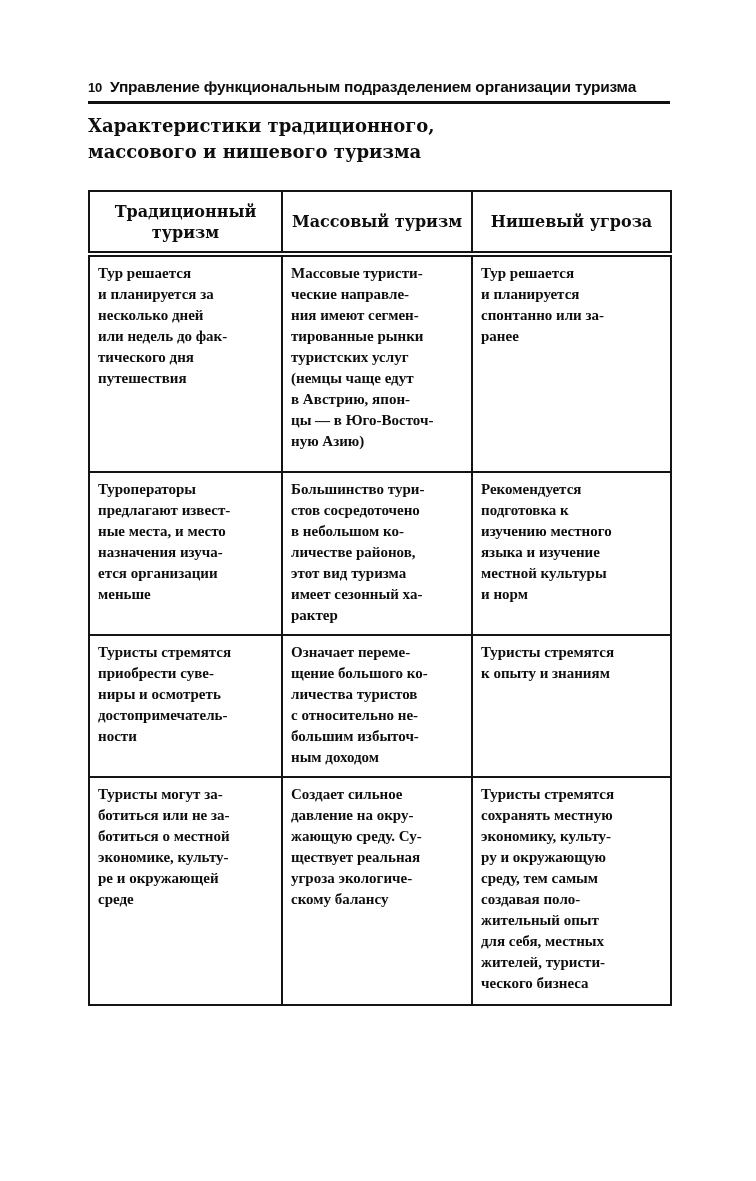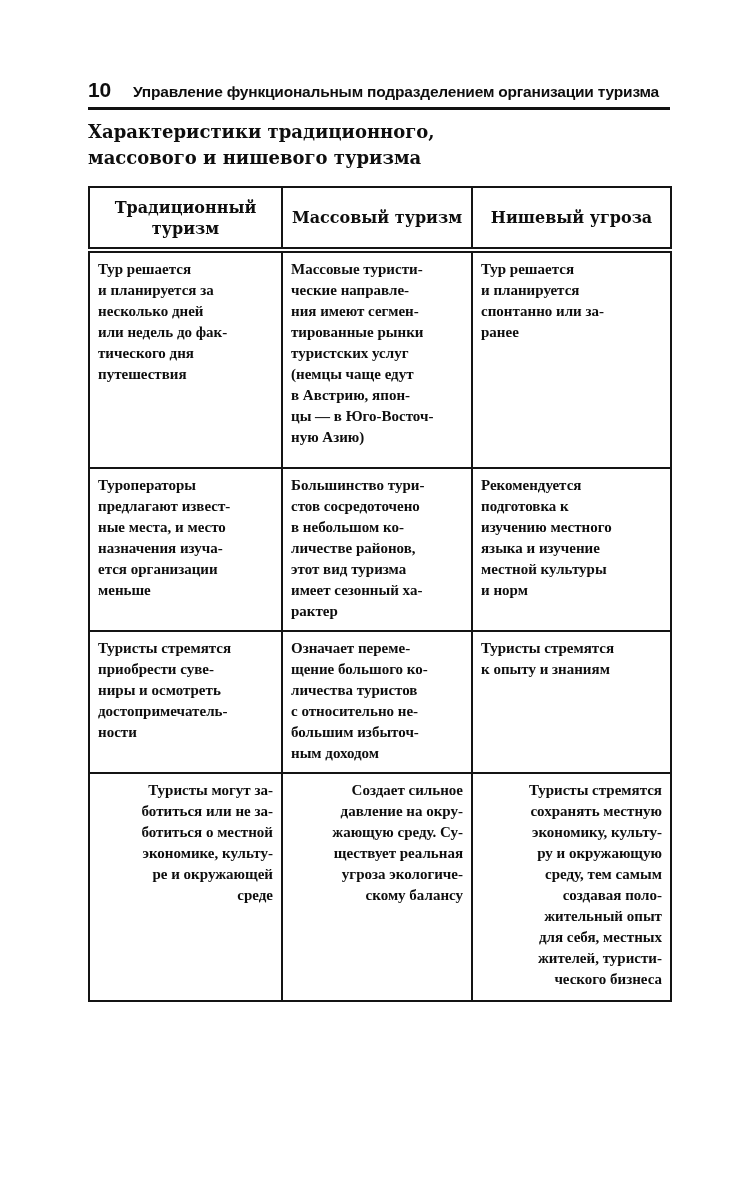--- a/index.html
+++ b/index.html
@@ -24,22 +24,22 @@
     display: flex;
     align-items: baseline;
     margin-top: 78px;
     font-family: "Liberation Sans", sans-serif;
     font-weight: bold;
     font-size: 15.5px;
     letter-spacing: -0.2px;
     white-space: nowrap;
   }
   .running-head .pagenum {
-    font-size: 21px;
-    margin-right: 22px;
+    font-size: 13px;
+    margin-right: 8px;
   }
   .head-rule {
     height: 3px;
     background: #111;
     margin-top: 5px;
   }
   
   .table-caption {
     text-align: right;
     font-style: italic;
@@ -52,21 +52,21 @@
     font-weight: bold;
     font-size: 18px;
     line-height: 26px;
     margin-top: 9px;
     white-space: pre-line;
   }
   
   table.tourism {
     border-collapse: collapse;
     width: 582px;
-    margin-top: 15px;
+    margin-top: 25px;
     table-layout: fixed;
   }
   table.tourism col.c1 { width: 193px; }
   table.tourism col.c2 { width: 190px; }
   table.tourism col.c3 { width: 199px; }
   table.tourism th,
   table.tourism td {
     border: 2px solid #141414;
     vertical-align: top;
     padding: 6px 8px 8px 8px;
@@ -83,21 +83,21 @@
     padding: 4px 6px;
   }
   table.tourism td {
     font-size: 15px;
     line-height: 21px;
     font-family: Liberation Serif, serif;
   }
   tr.r1 td { height: 200px; }
   tr.r2 td { height: 147px; }
   tr.r3 td { height: 126px; }
-  tr.r4 td { height: 212px; text-align: right; }
+  tr.r4 td { height: 212px; }
 </style>
 </head>
 <body>
 
 <div class="page">
   <div class="content">
 
     <div class="running-head">
       <span class="pagenum">10</span>
       <span>Управление функциональным подразделением организации туризма</span>

